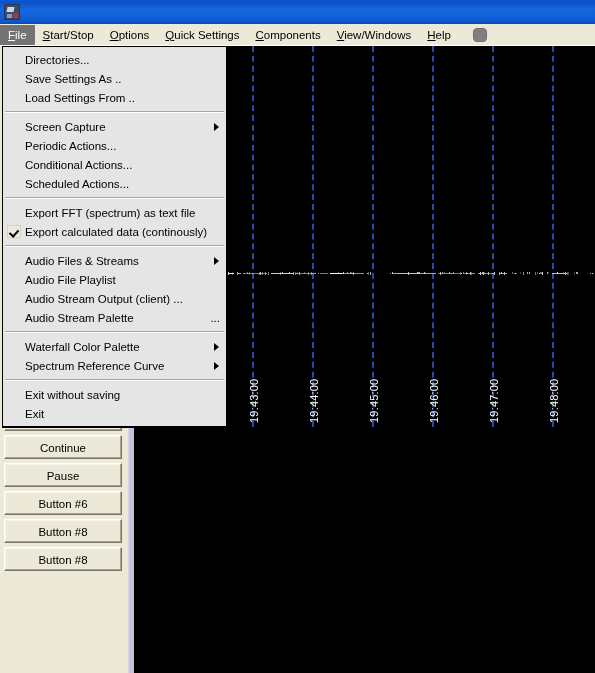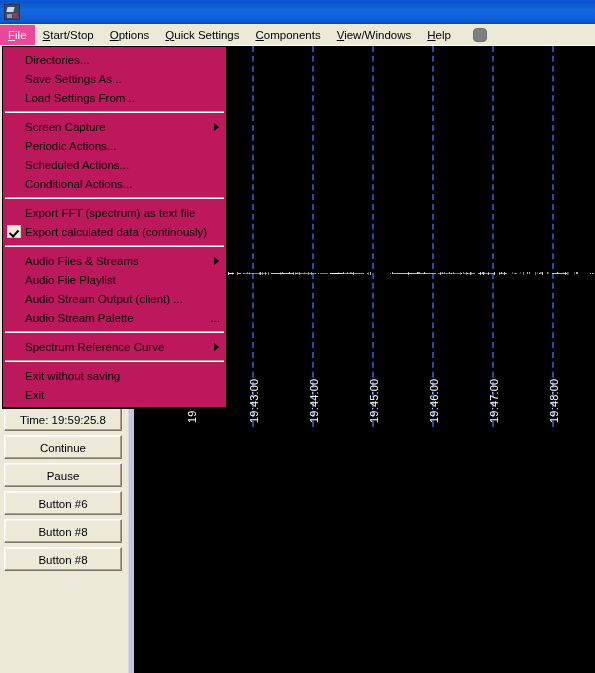--- a/index.html
+++ b/index.html
@@ -77,39 +77,39 @@
   }
   .menu-top {
     padding: 3px 8px 3px 8px;
     color: #000000;
     font-size: 11.5px;
     white-space: nowrap;
     cursor: default;
     line-height: 14px;
   }
   .menu-top.active {
-    background: #ec4899;
+    background: #737373;
     color: #ffffff;
   }
   .menu-top u { text-decoration: underline; }
   #status-dot {
     width: 14px; height: 14px;
     border-radius: 4px;
     background: #808080;
     border: 1px solid #6e6e6e;
     margin-left: 14px;
     box-sizing: border-box;
   }
 
   
   #file-menu {
     position: absolute;
     left: 2px; top: 46px;
     width: 226px;
-    background: #be185d;
+    background: #e5e5e5;
     border: 1px solid #000000;
     border-right-width: 2px;
     border-bottom-width: 2px;
     box-sizing: border-box;
     padding: 3px 0 3px 0;
     z-index: 50;
   }
   .mi {
     position: relative;
     display: flex;
@@ -509,24 +509,24 @@
     </div>
     <div class="mi-sep"></div>
     <div class="mi">
       <span class="lbl">Screen Capture</span>
       <span class="arrow"></span>
     </div>
     <div class="mi">
       <span class="lbl">Periodic Actions...</span>
     </div>
     <div class="mi">
+      <span class="lbl">Conditional Actions...</span>
+    </div>
+    <div class="mi">
       <span class="lbl">Scheduled Actions...</span>
-    </div>
-    <div class="mi">
-      <span class="lbl">Conditional Actions...</span>
     </div>
     <div class="mi-sep"></div>
     <div class="mi">
       <span class="lbl">Export FFT (spectrum) as text file</span>
     </div>
     <div class="mi">
       <span class="check"></span>
       <span class="lbl">Export calculated data (continously)</span>
     </div>
     <div class="mi-sep"></div>
@@ -539,20 +539,24 @@
     </div>
     <div class="mi">
       <span class="lbl">Audio Stream Output (client) ...</span>
     </div>
     <div class="mi">
       <span class="lbl">Audio Stream Palette</span>
       <span class="dots">...</span>
     </div>
     <div class="mi-sep"></div>
     <div class="mi">
+      <span class="lbl">Waterfall Color Palette</span>
+      <span class="arrow"></span>
+    </div>
+    <div class="mi">
       <span class="lbl">Spectrum Reference Curve</span>
       <span class="arrow"></span>
     </div>
     <div class="mi-sep"></div>
     <div class="mi">
       <span class="lbl">Exit without saving</span>
     </div>
     <div class="mi">
       <span class="lbl">Exit</span>
     </div>

